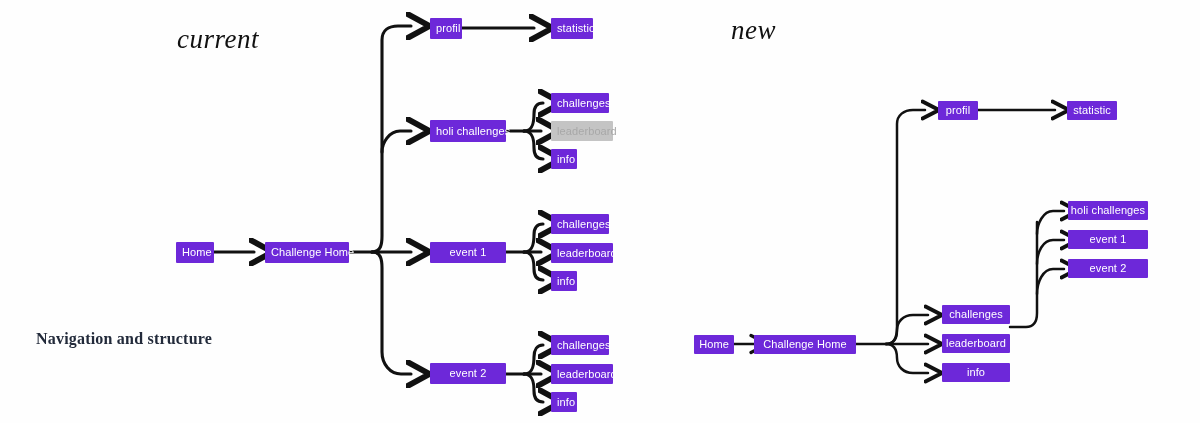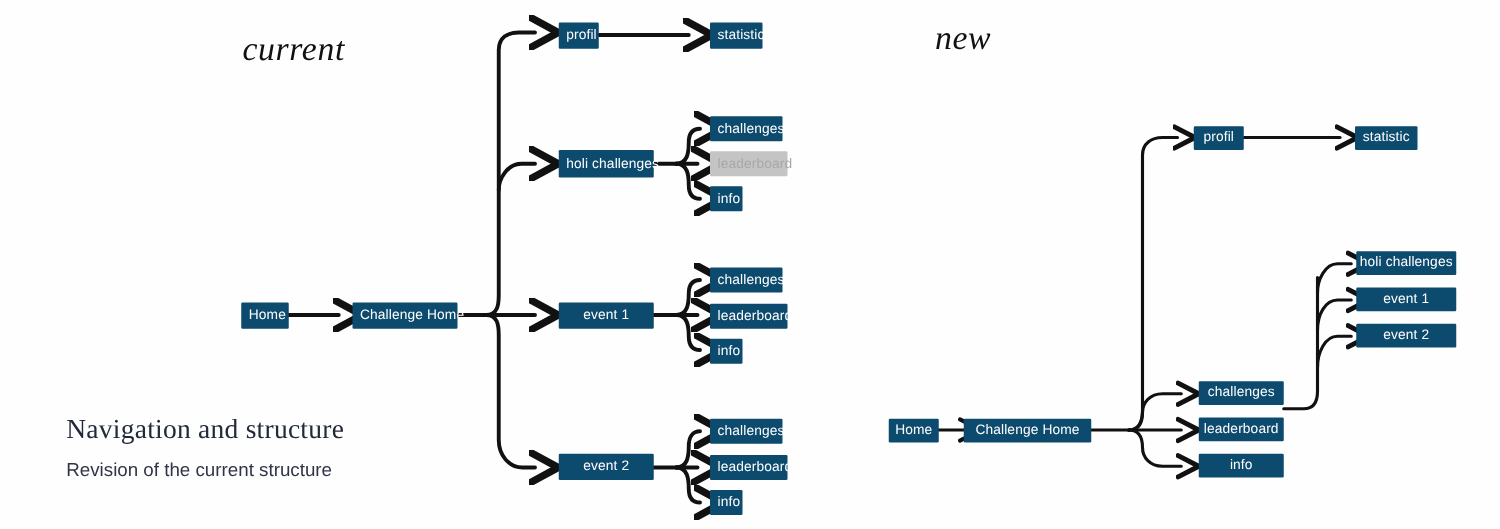--- a/index.html
+++ b/index.html
@@ -2,53 +2,53 @@
 <html><head>
 <meta charset="utf-8">
 <title>Navigation and structure</title>
 <style>
   html,body{margin:0;padding:0;background:#ffffff;}
   body{
     width:1200px;height:423px;position:relative;overflow:hidden;
     font-family:"Liberation Sans","DejaVu Sans",sans-serif;
     background:#fefefe;
   }
-  #canvas{position:absolute;left:17px;top:0;width:1032px;height:423px;}
+  #canvas{position:absolute;left:0;top:0;width:1032px;height:423px;}
   .svg-layer{position:absolute;left:0;top:0;width:1200px;height:423px;}
 
   
   .section-caption{
     position:absolute;
     font-family:"Liberation Serif","DejaVu Serif",serif;
     font-style:italic;
     font-size:27px;
     color:#111111;
     letter-spacing:0.5px;
     white-space:nowrap;
   }
   #cap-current{left:177px;top:24px;}
   #cap-new{left:699px;top:15px;margin-left:32px;}
 
   
   #title-block{position:absolute;left:36px;top:330px;}
   #page-title{
     font-family:"Liberation Serif","DejaVu Serif",serif;
-    font-size:22px;color:#222a3a;letter-spacing:0.2px;white-space:nowrap;
-    margin:0 0 12px 0;font-weight:400;
+    font-size:16px;color:#222a3a;letter-spacing:0.2px;white-space:nowrap;
+    margin:0 0 12px 0;font-weight:700;
   }
   #page-subtitle{
     font-family:"Liberation Sans","DejaVu Sans",sans-serif;
     font-size:15px;color:#2f3545;white-space:nowrap;margin:0;
   }
 
   
   .node{
     position:absolute;
     box-sizing:border-box;
-    background:#0c4a6e;
+    background:#6d28d9;
     color:#ffffff;
     font-size:11px;
     line-height:1;
     display:flex;
     align-items:center;
     white-space:nowrap;
     border-radius:1px;
     letter-spacing:0.1px;
   }
   .node.pad-left{ justify-content:flex-start; padding-left:6px; }
@@ -133,21 +133,20 @@
       <path d="M1037,294 C1037,282 1043,269 1053,269 L1064,269" marker-end="url(#ah-sm)"></path>
     </g>
   </svg>
 
   <div class="section-caption" id="cap-current">current</div>
 
   <div class="section-caption" id="cap-new">new</div>
 
   <div id="title-block">
     <div id="page-title">Navigation and structure</div>
-    <div id="page-subtitle">Revision of the current structure</div>
   </div>
 
   <div class="node pad-left" style="left:176px;top:242px;width:38px;height:21px;">Home</div>
 
   <div class="node pad-left" style="left:265px;top:242px;width:84px;height:21px;">Challenge Home</div>
 
   <div class="node pad-left" style="left:430px;top:18px;width:32px;height:21px;">profil</div>
 
   <div class="node pad-left" style="left:551px;top:18px;width:42px;height:21px;">statistic</div>
 

